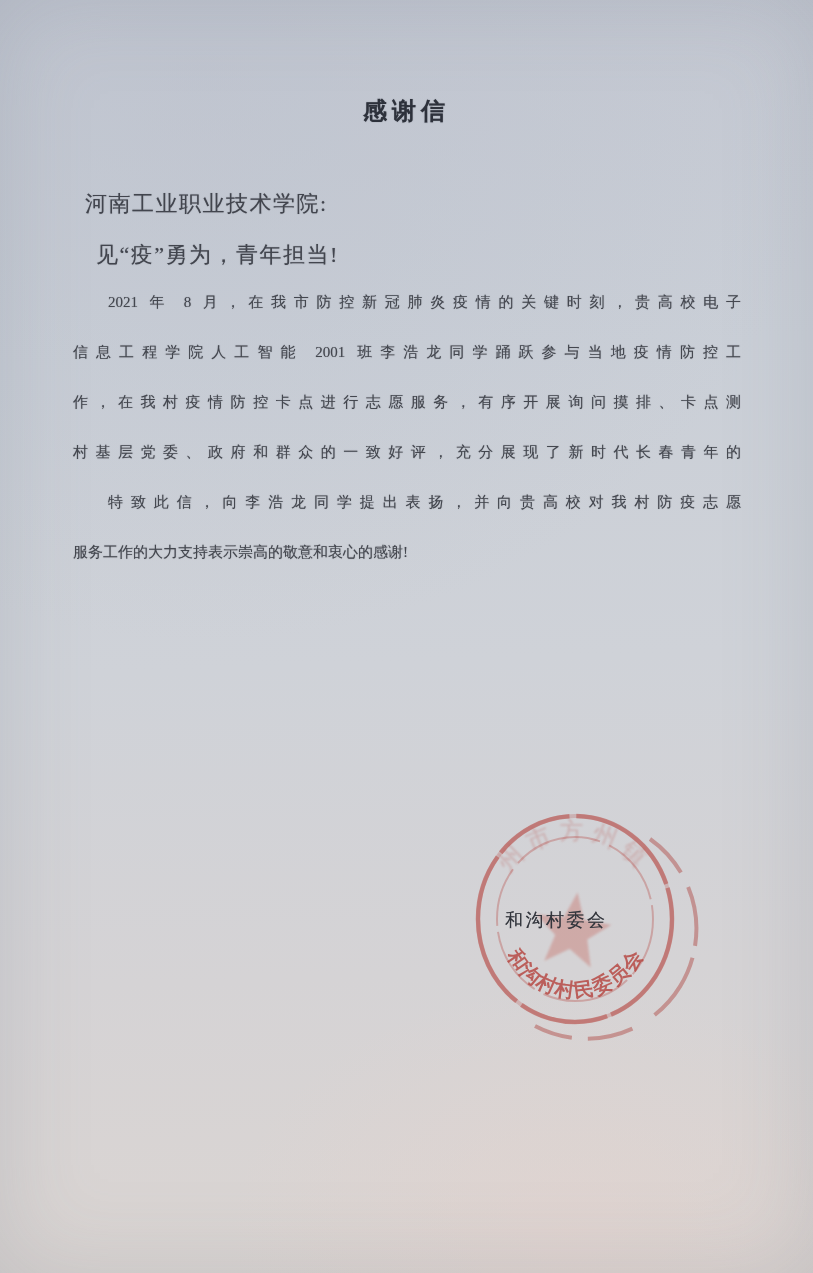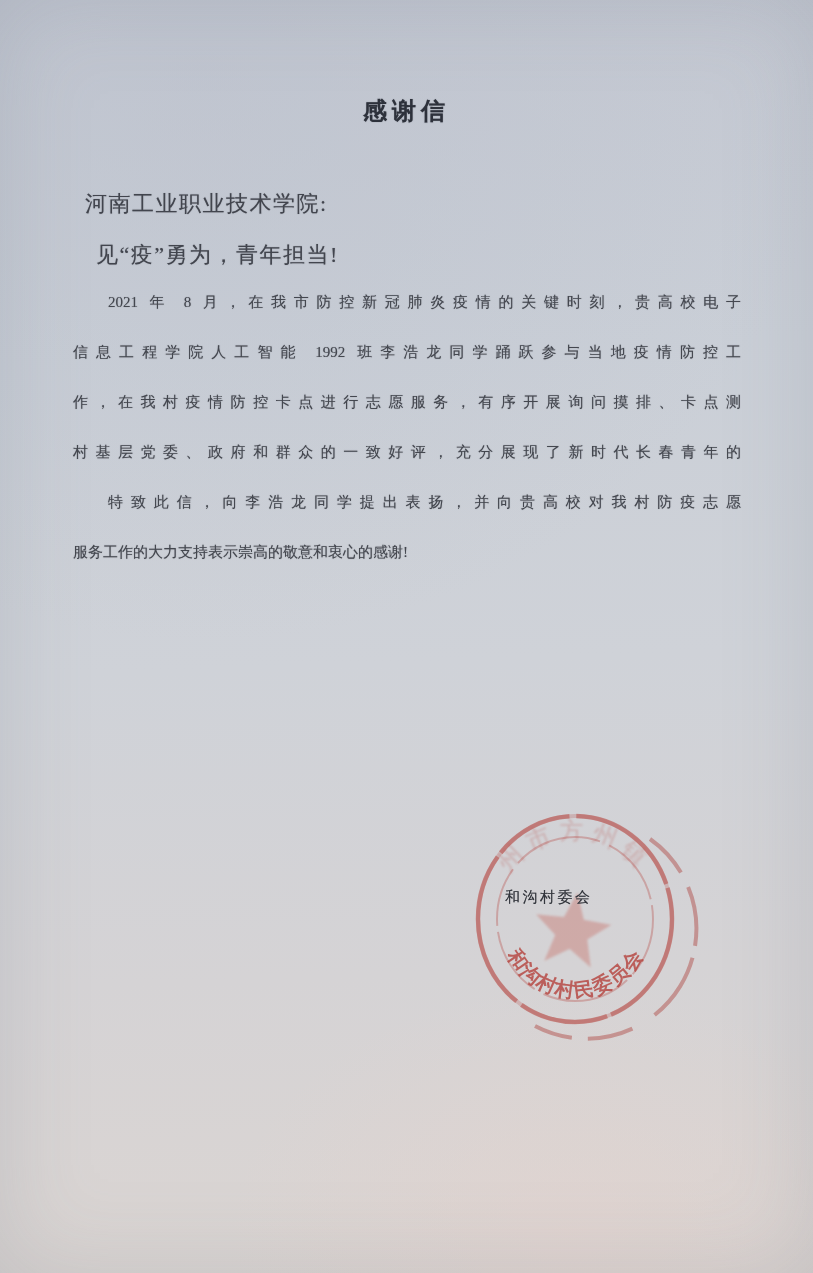--- a/index.html
+++ b/index.html
@@ -30,40 +30,40 @@
     font-size:15px;text-shadow:0 0 1px rgba(66,70,78,.5);
   }
   .line{
     height:50px;line-height:50px;white-space:nowrap;
     text-align:justify;text-align-last:justify;text-justify:inter-character;
     white-space:normal;
   }
   .line.indent{padding-left:35px;}
   .line.endline{text-align-last:left;}
   .signature{
-    position:absolute;left:505px;top:888px;font-size:15px;letter-spacing:2.5px;
+    position:absolute;left:505px;top:908px;font-size:18px;letter-spacing:2.5px;
     color:#33363d;text-shadow:0 0 .5px rgba(51,54,61,.6);z-index:3;
   }
   .seal{position:absolute;left:460px;top:802px;z-index:2;}
 </style>
 </head>
 <body>
 
 <div class="photo">
 
   <div class="title">感谢信</div>
 
   <div class="salutation">河南工业职业技术学院:</div>
 
   <div class="slogan">见“疫”勇为，青年担当!</div>
 
   <div class="bodytext">
     <div>
       <div class="line indent">2021 年 8 月，在我市防控新冠肺炎疫情的关键时刻，贵高校电子</div>
-      <div class="line">信息工程学院人工智能 1992 班李浩龙同学踊跃参与当地疫情防控工</div>
+      <div class="line">信息工程学院人工智能 2001 班李浩龙同学踊跃参与当地疫情防控工</div>
       <div class="line">作，在我村疫情防控卡点进行志愿服务，有序开展询问摸排、卡点测</div>
       <div class="line">村基层党委、政府和群众的一致好评，充分展现了新时代长春青年的</div>
     </div>
     <div>
       <div class="line indent">特致此信，向李浩龙同学提出表扬，并向贵高校对我村防疫志愿</div>
       <div class="line endline">服务工作的大力支持表示崇高的敬意和衷心的感谢!</div>
     </div>
   </div>
 
   <div class="signature">和沟村委会</div>

